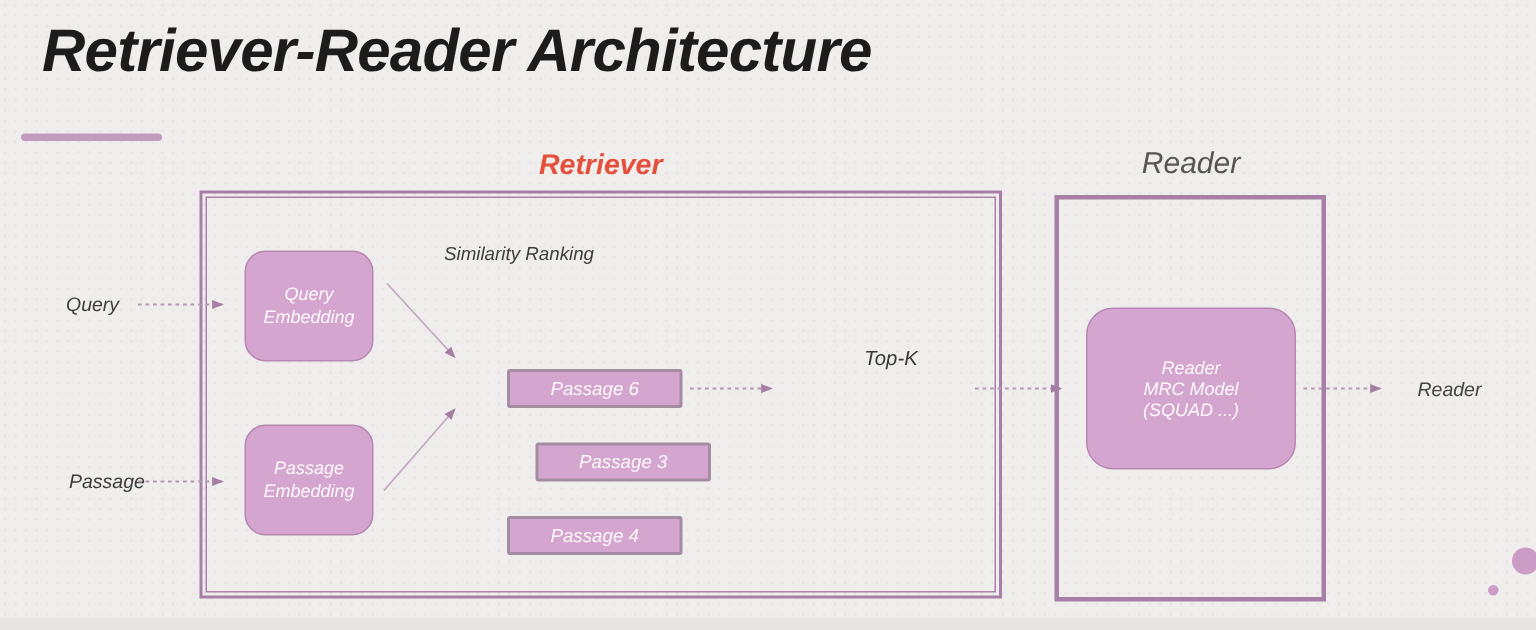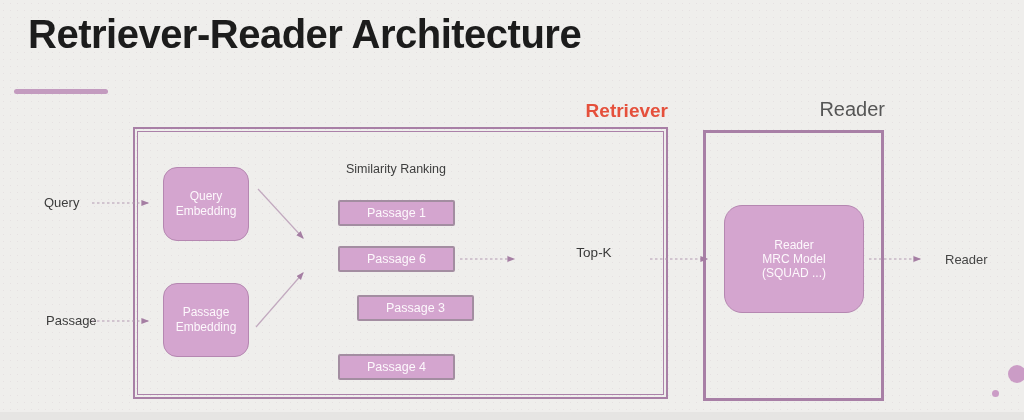--- a/index.html
+++ b/index.html
@@ -4,30 +4,31 @@
 <style>
   html,body{margin:0;padding:0;}
   .slide{
     position:relative;
     width:1024px;height:420px;
     background:#efeeec;
     background-image:radial-gradient(rgba(190,170,185,0.18) 0.7px, transparent 0.8px);
     background-size:7px 7px;
     overflow:hidden;
     font-family:"Liberation Sans", sans-serif;
+    font-style:italic;
   }
   .title{
     position:absolute;left:28px;top:12px;
     font-size:40px;font-weight:bold;color:#1c1c1c;letter-spacing:-0.5px;
   }
   .accent-dash{
     position:absolute;left:14px;top:89px;width:94px;height:5px;
     background:#c39bbf;border-radius:3px;
   }
-  .group-label{position:absolute;text-align:right;}
+  .group-label{position:absolute;text-align:center;}
   .retriever-label{left:133px;width:535px;top:100px;font-size:19px;font-weight:bold;color:#e5503c;}
   .reader-label{left:703px;width:182px;top:98px;font-size:20px;color:#565656;}
   .retriever-box{
     position:absolute;left:133px;top:127px;width:535px;height:272px;
     border:2px solid #a87fa6;box-sizing:border-box;
   }
   .retriever-box .inner{
     position:absolute;left:2px;top:2px;right:2px;bottom:2px;
     border:1px solid #ab81a9;
   }
@@ -48,23 +49,23 @@
   .embed.p{top:283px;}
   .passage-box{
     left:338px;width:117px;height:26px;
     border:2px solid #a38da1;border-radius:2px;font-size:12.5px;
   }
   .mrc-box{
     left:724px;top:205px;width:140px;height:108px;border-radius:18px;
     border:1px solid #b587b1;font-size:12px;line-height:14px;
   }
   .plain-label{position:absolute;color:#3d3d3d;font-size:13px;}
-  .similarity{position:absolute;left:296px;width:200px;top:162px;text-align:center;
+  .similarity{position:absolute;left:296px;width:200px;top:162px;
     font-size:12.5px;color:#3e3e3e;}
-  .topk{position:absolute;left:519px;width:150px;top:245px;text-align:center;
+  .topk{position:absolute;left:519px;width:150px;top:231px;text-align:center;
     font-size:13.5px;color:#383838;line-height:16px;}
   .answer{left:945px;top:252px;color:#454545;}
   .query-lbl{left:44px;top:195px;}
   .passage-lbl{left:46px;top:313px;}
   .dot{position:absolute;border-radius:50%;background:#cb9cc6;}
   .dot.big{left:1008px;top:365px;width:18px;height:18px;}
   .dot.small{left:992px;top:390px;width:7px;height:7px;}
   .arrow-layer{position:absolute;left:0;top:0;pointer-events:none;}
   .bottom-band{position:absolute;left:0;top:412px;width:1024px;height:8px;background:#e6e5e3;}
 </style>
@@ -91,24 +92,23 @@
   <div class="pinkbox embed q">
     <div>Query</div>
     <div>Embedding</div>
   </div>
   <div class="pinkbox embed p">
     <div>Passage</div>
     <div>Embedding</div>
   </div>
 
   <div class="similarity">Similarity Ranking</div>
-  <div class="pinkbox passage-box" style="top:200px;">Passage 1</div>
   <div class="pinkbox passage-box" style="top:246px;">Passage 6</div>
   <div class="pinkbox passage-box" style="top:295px;margin-left:19px;">Passage 3</div>
-  <div class="pinkbox passage-box" style="top:354px;">Passage 4</div>
+  <div class="pinkbox passage-box" style="top:344px;">Passage 4</div>
 
   <div class="topk">
     <div>Top-K</div>
   </div>
 
   <div class="pinkbox mrc-box">
     <div>Reader</div>
     <div>MRC Model</div>
     <div>(SQUAD ...)</div>
   </div>

